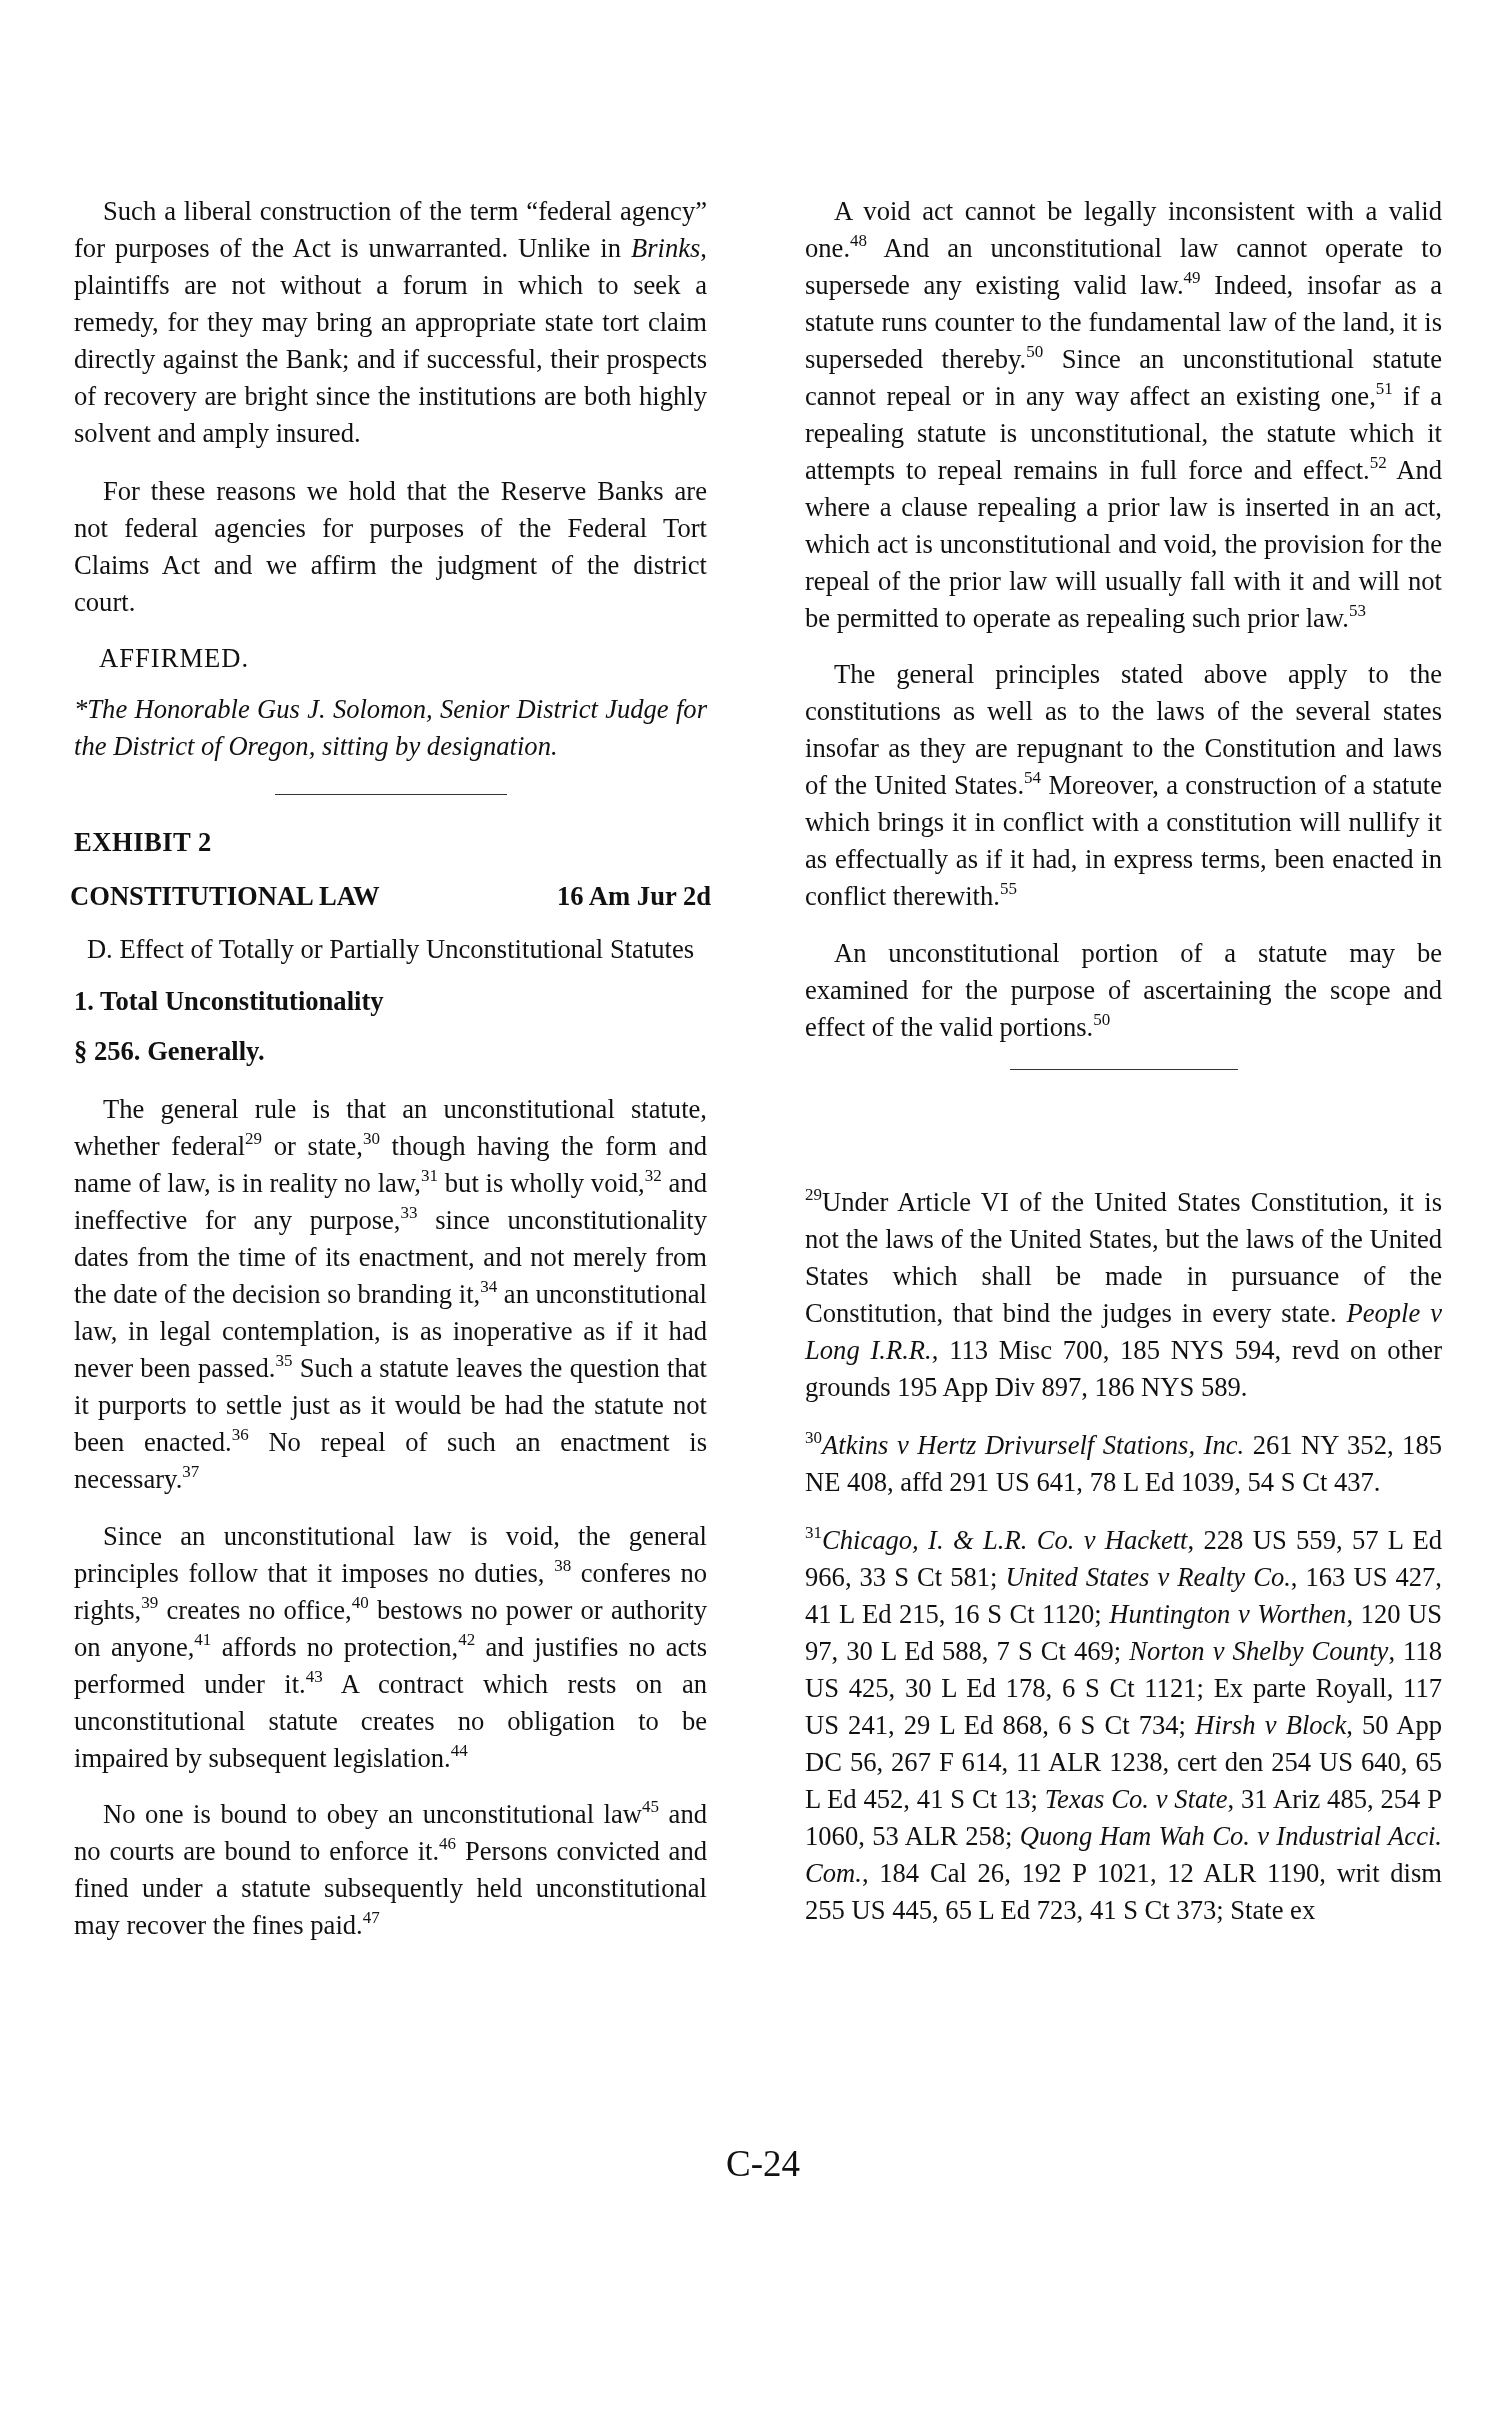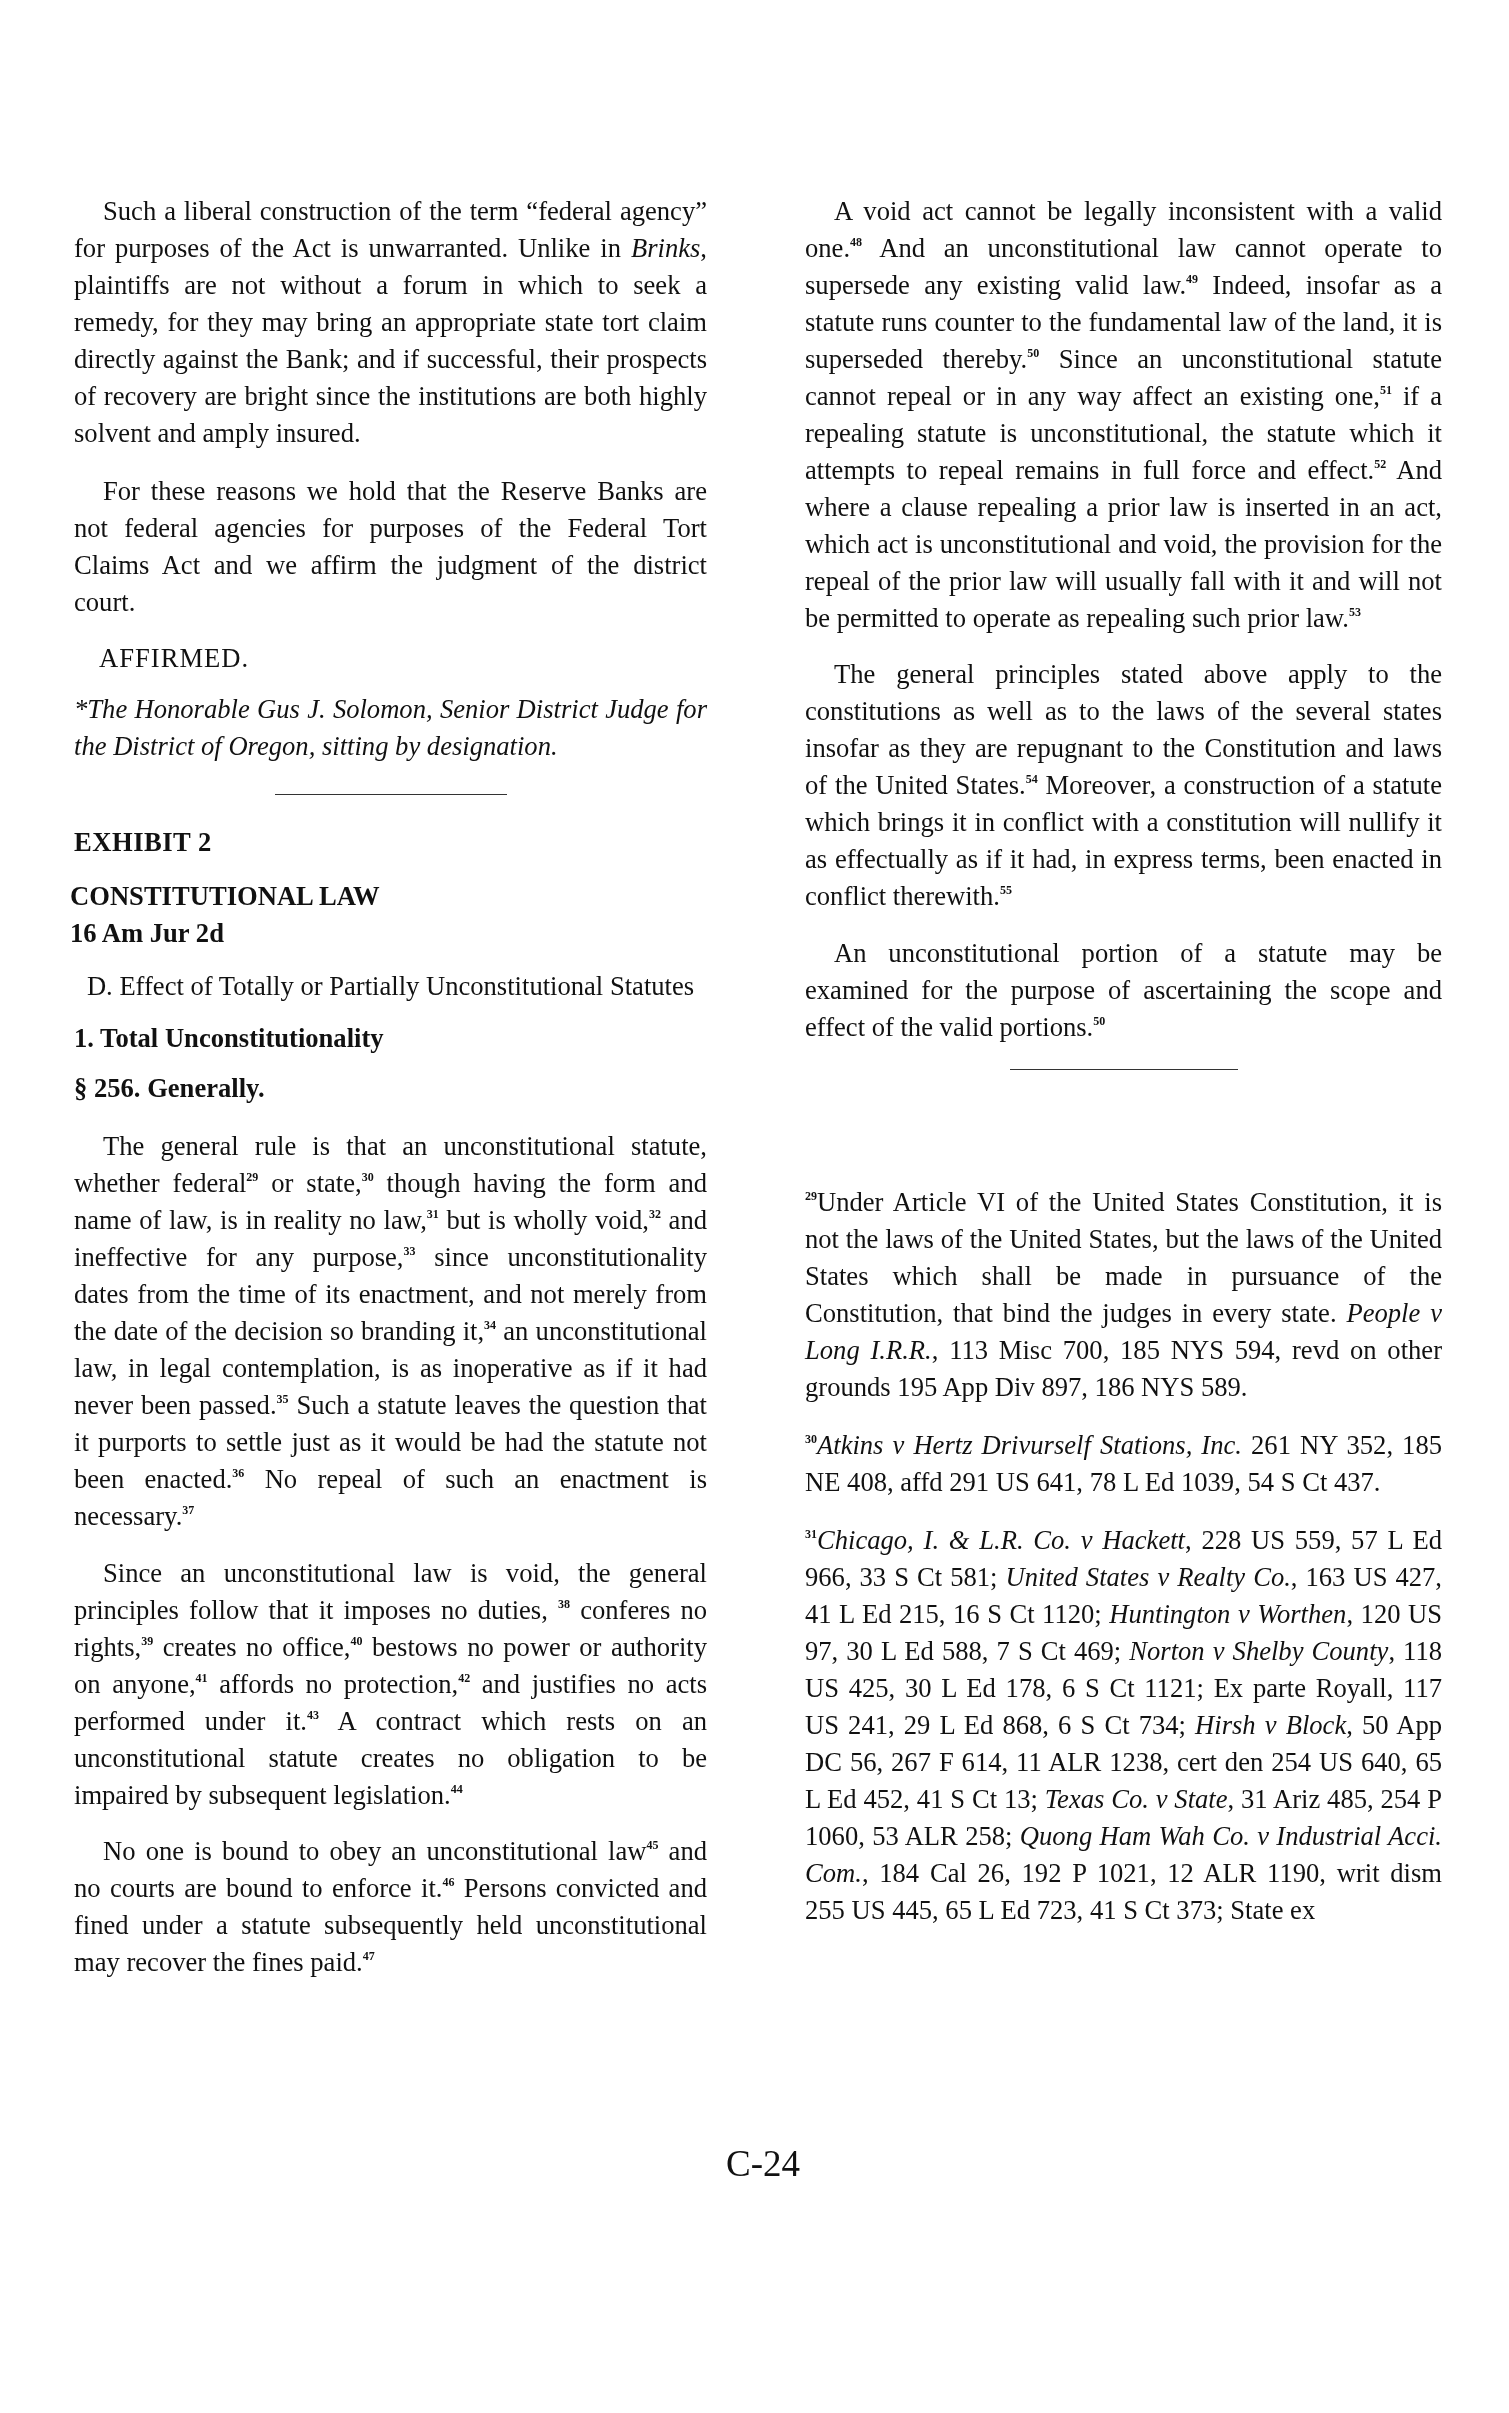--- a/index.html
+++ b/index.html
@@ -11,27 +11,27 @@
   .col {
     position: absolute; top: 189px;
     font-size: 26.6px; line-height: 37px;
     text-align: justify;
   }
   #left-col { left: 70px; width: 641px; }
   #right-col { left: 801px; width: 645px; }
   p { margin: 4px; }
   .para { text-indent: 29px; margin-bottom: 19.3px; }
   .para.first { margin-bottom: 21px; }
-  sup { font-size: 12px; line-height: 0; vertical-align: 10.6px; font-weight: bold; }
+  sup { font-size: 17px; line-height: 0; vertical-align: 10.6px; font-weight: normal; }
   i, .ital { font-style: italic; }
   .affirmed { text-indent: 29px; letter-spacing: 1px; margin: 5.8px 0 13.5px 0; }
   .star-note { font-style: italic; margin-bottom: 29px; text-align: justify; }
   .rule { height: 0; border-top: 1.9px solid #333; width: 232px; margin: 0 auto; }
   .exhibit { font-weight: bold; margin-top: 29px; margin-bottom: 17.4px; letter-spacing: 0.5px; }
-  .heading-row { display: flex; justify-content: space-between; font-weight: bold; margin-bottom: 15.4px; flex-direction: column; }
+  .heading-row { display: flex; justify-content: space-between; font-weight: bold; margin-bottom: 15.4px; }
   .section-d { font-weight: normal; text-align: left; text-align-last: center; margin-bottom: 15.4px; }
   .section-1 { font-weight: bold; text-align: left; margin-bottom: 13.5px; }
   .section-256 { font-weight: bold; margin-bottom: 21px; }
   .footnotes { margin-top: 114px; }
   .footnote { margin-bottom: 21px; text-align: justify; }
   .right-rule { margin: 23px auto 0 auto; width: 228px; }
   .page-number {
     position: absolute; left: 726px; top: 2142px; font-size: 37px;
     font-family: "Liberation Serif", serif;
   }

